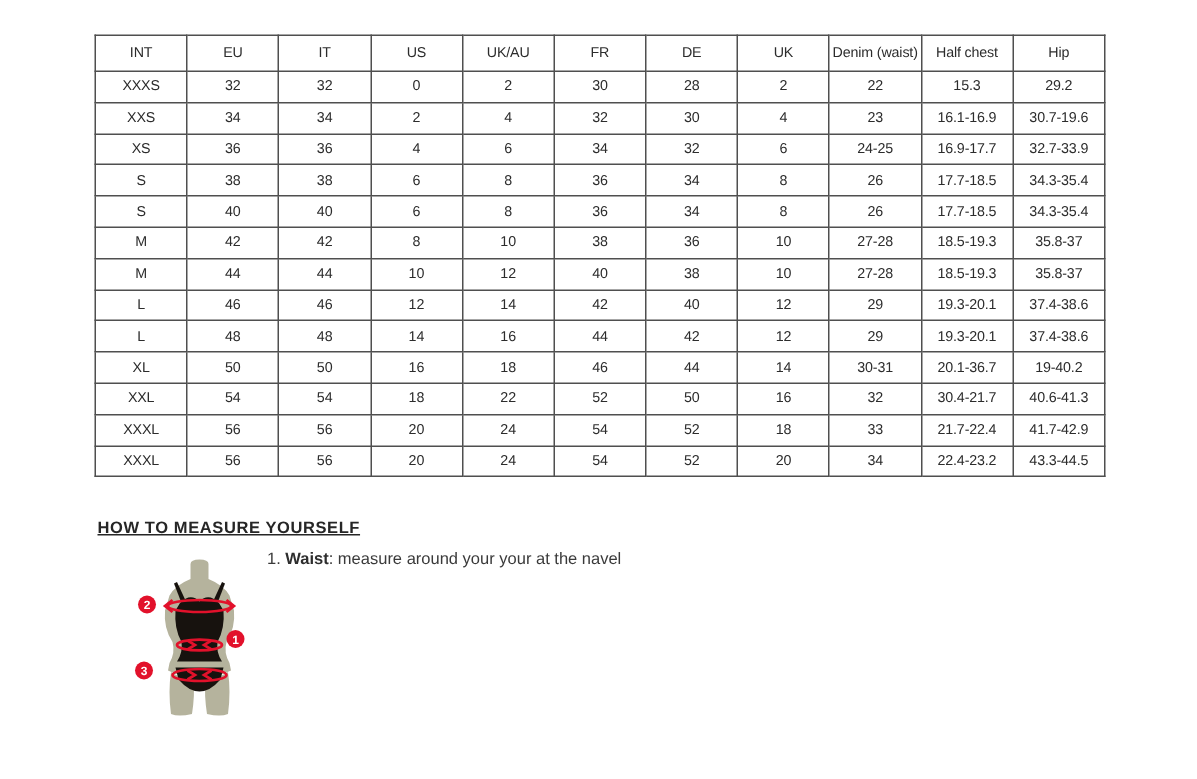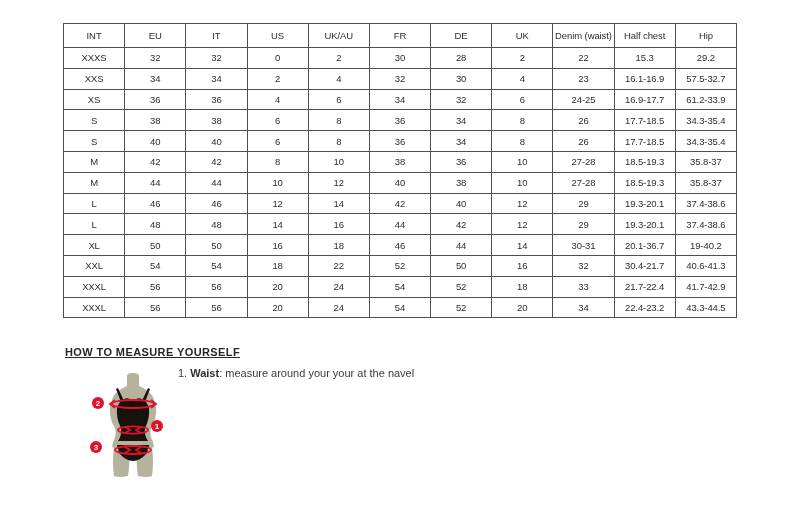--- a/index.html
+++ b/index.html
@@ -74,34 +74,34 @@
         <td>XXS</td>
         <td>34</td>
         <td>34</td>
         <td>2</td>
         <td>4</td>
         <td>32</td>
         <td>30</td>
         <td>4</td>
         <td>23</td>
         <td>16.1-16.9</td>
-        <td>57.5-32.7</td>
+        <td>30.7-19.6</td>
       </tr>
       <tr>
         <td>XS</td>
         <td>36</td>
         <td>36</td>
         <td>4</td>
         <td>6</td>
         <td>34</td>
         <td>32</td>
         <td>6</td>
         <td>24-25</td>
         <td>16.9-17.7</td>
-        <td>61.2-33.9</td>
+        <td>32.7-33.9</td>
       </tr>
       <tr>
         <td>S</td>
         <td>38</td>
         <td>38</td>
         <td>6</td>
         <td>8</td>
         <td>36</td>
         <td>34</td>
         <td>8</td>

